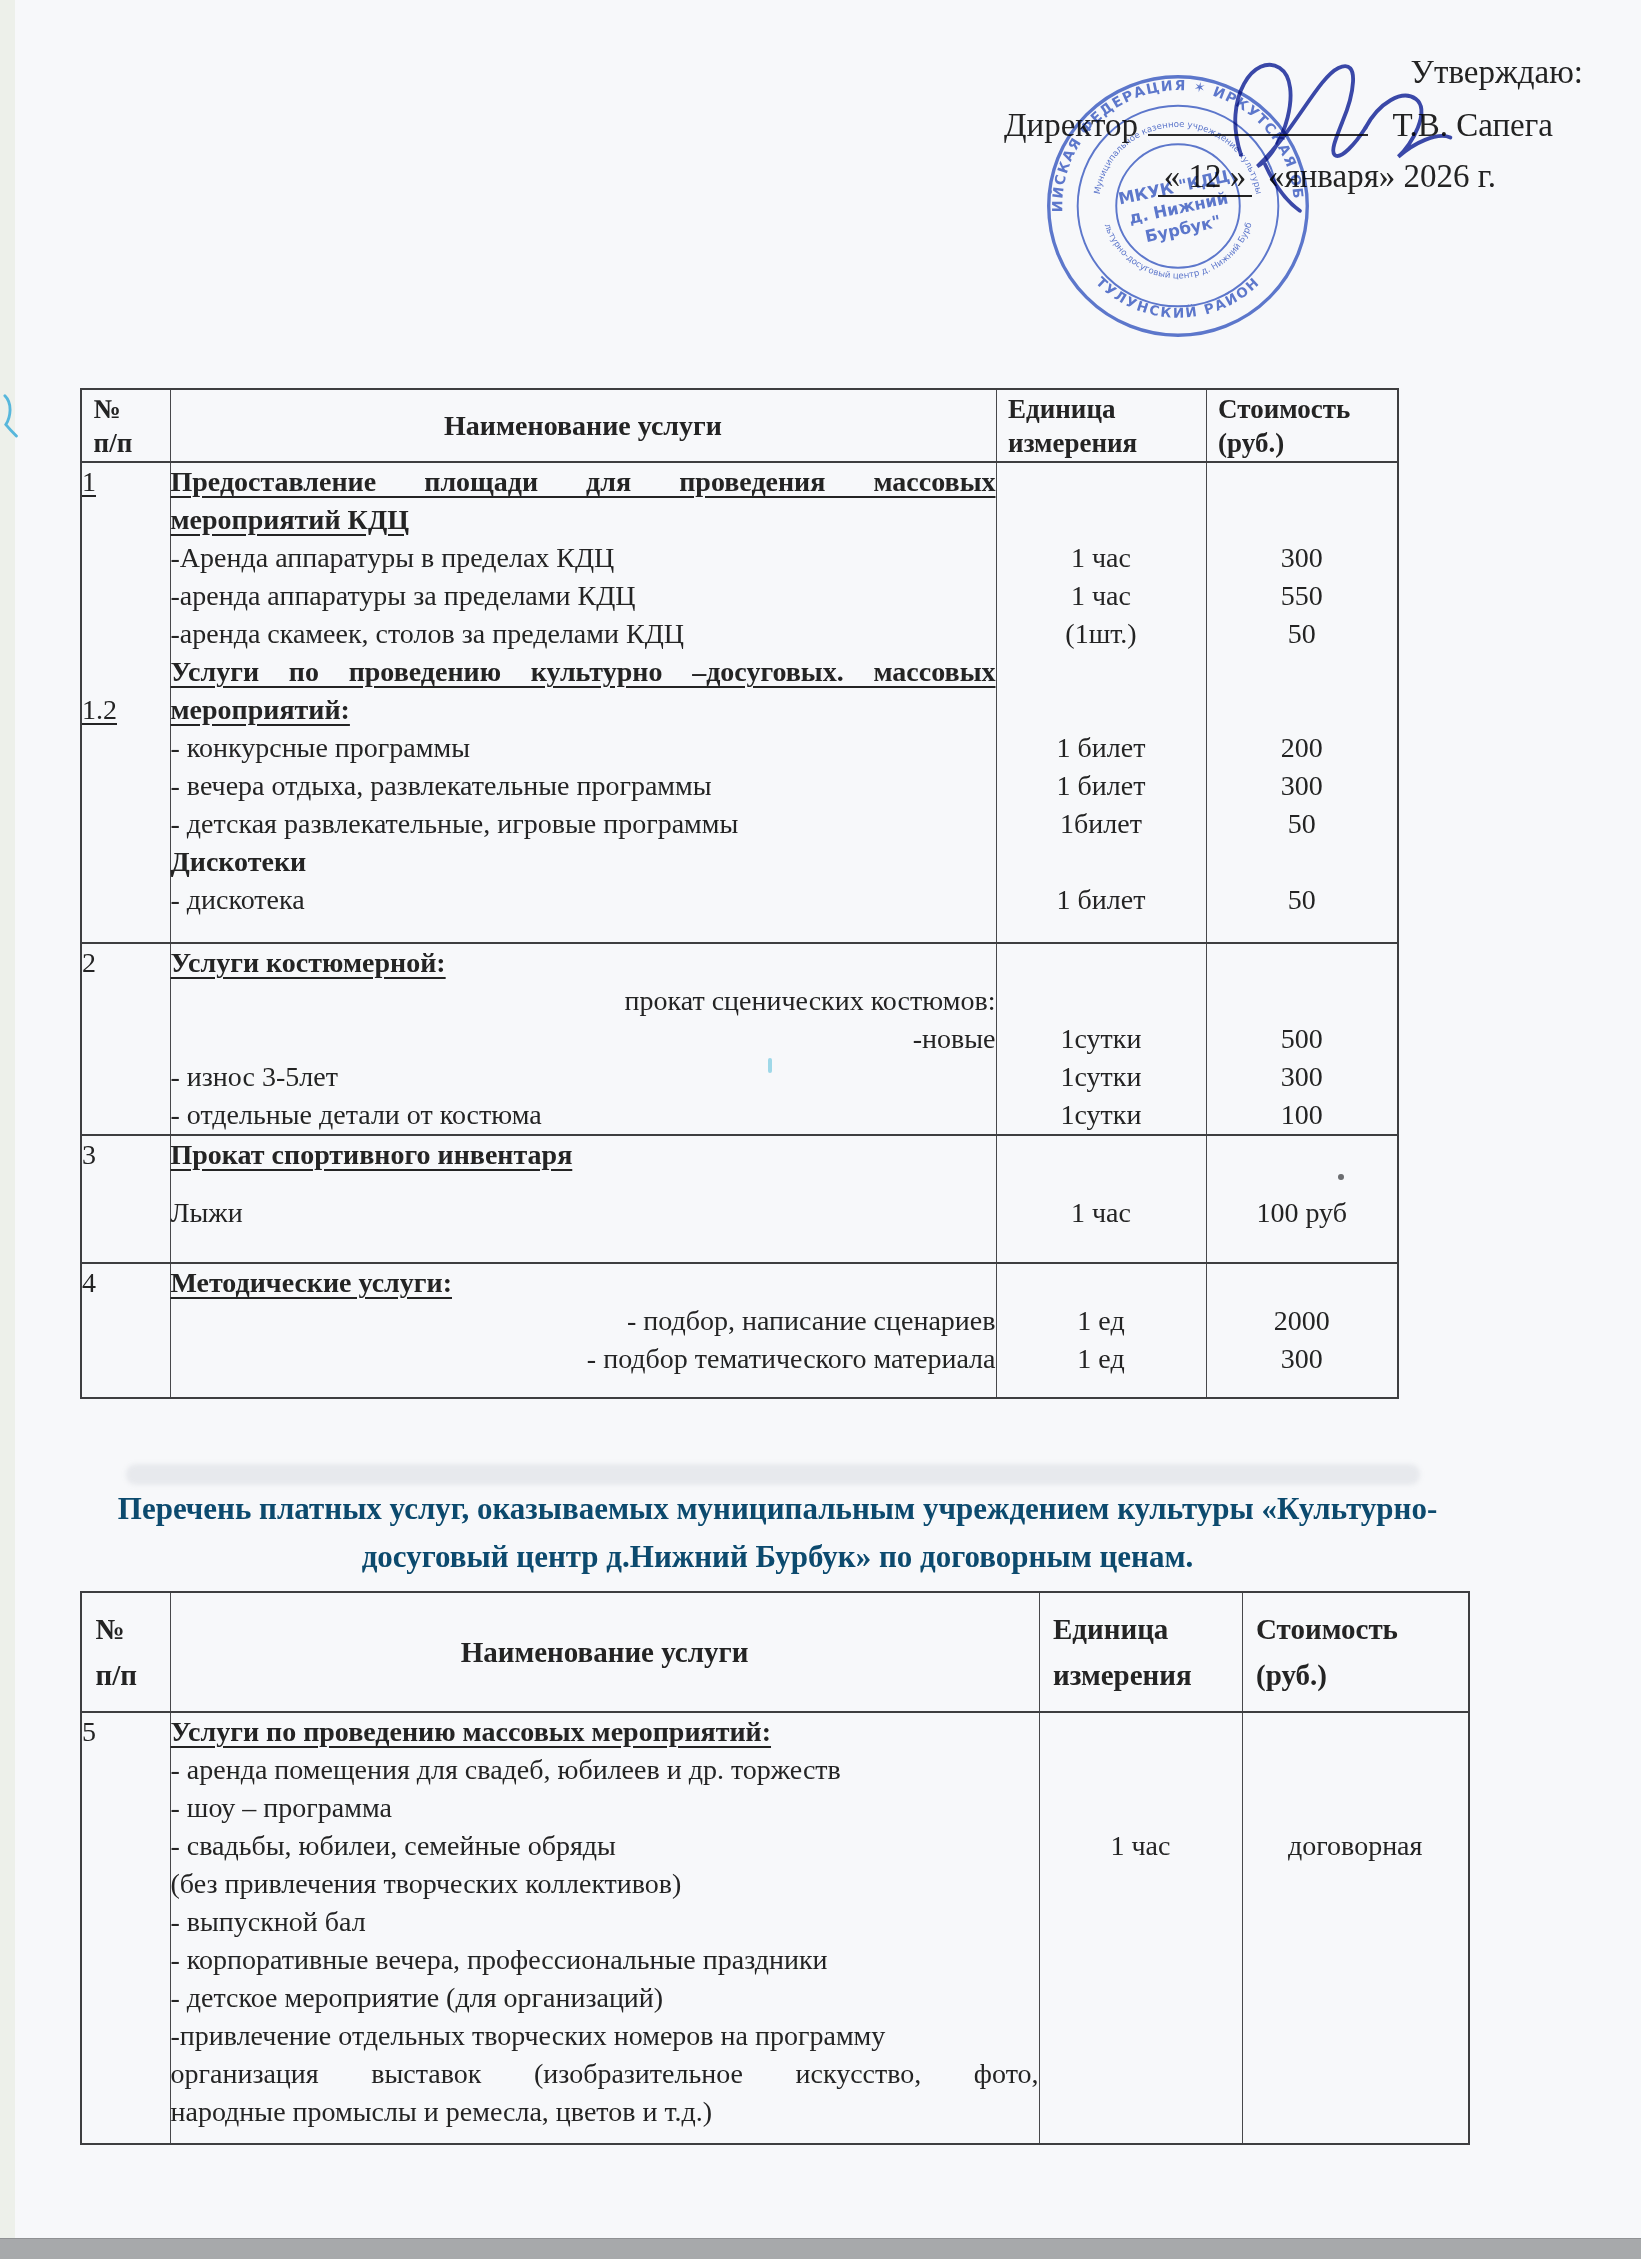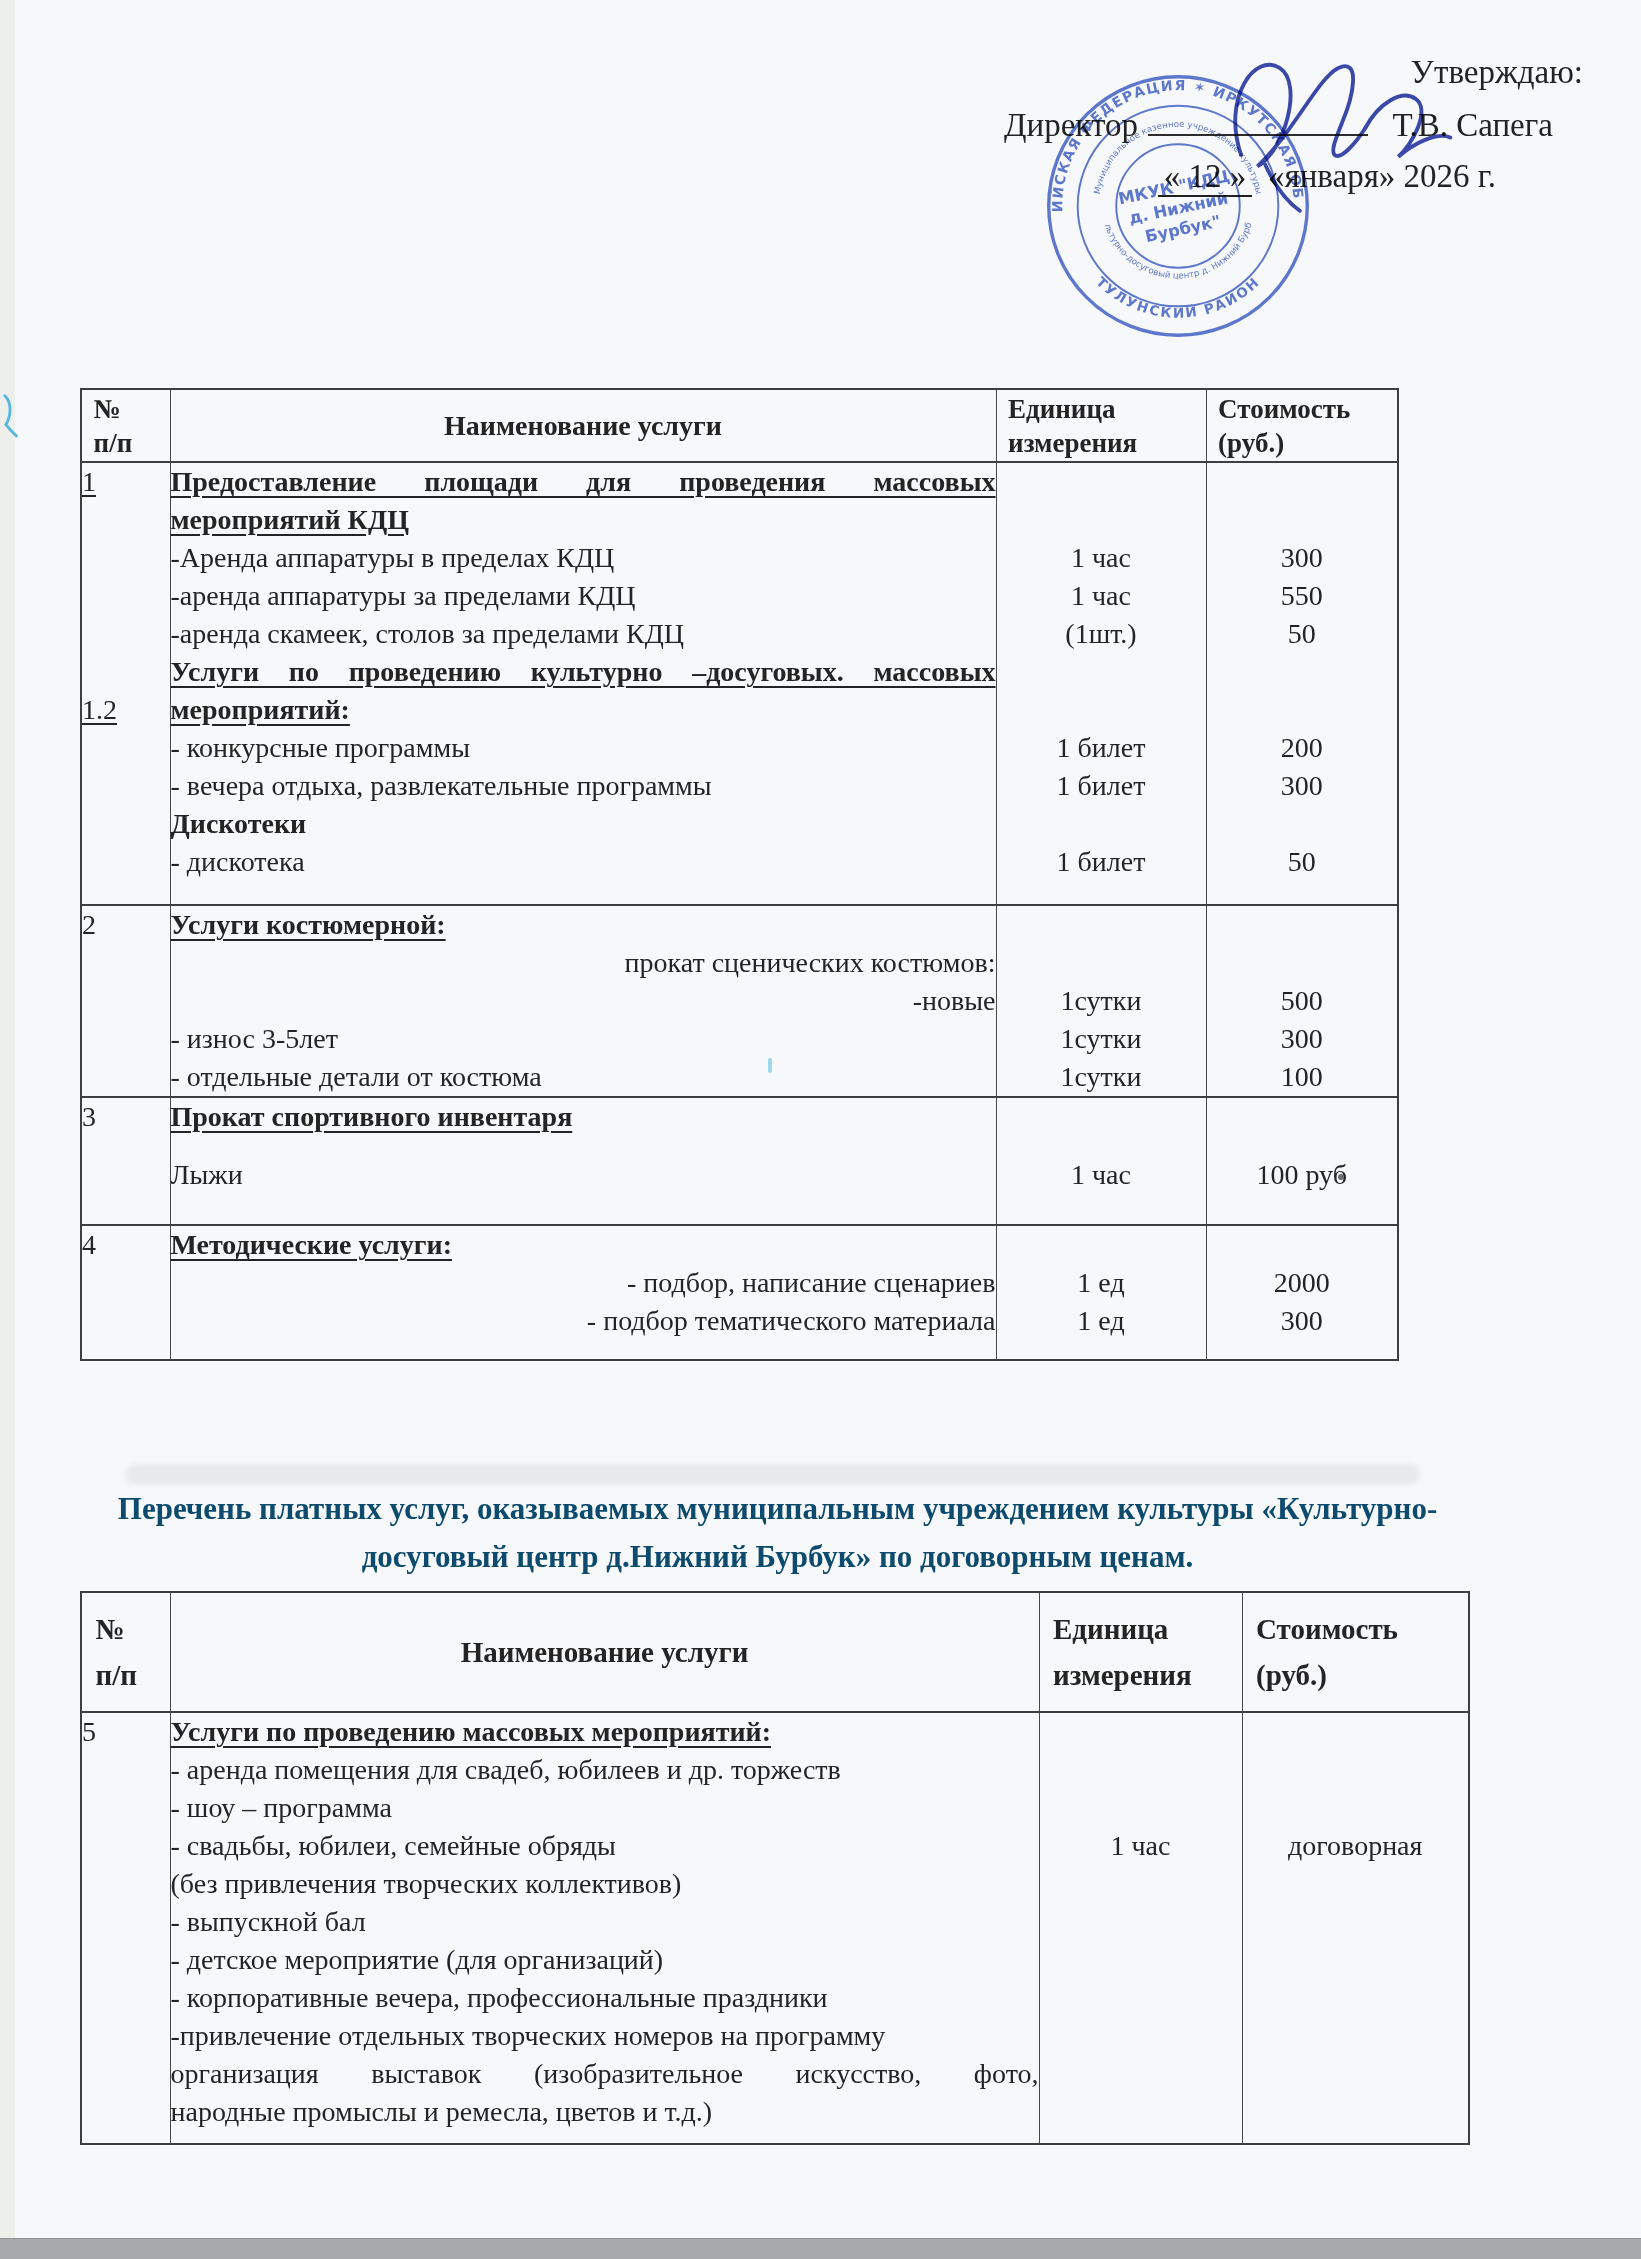--- a/index.html
+++ b/index.html
@@ -205,20 +205,26 @@
         <td class="c"><span>200</span></td>
       </tr>
       <tr>
         <td class="n"></td>
         <td class="s"><span>- вечера отдыха, развлекательные программы</span></td>
         <td class="u"><span>1 билет</span></td>
         <td class="c"><span>300</span></td>
       </tr>
       <tr>
         <td class="n"></td>
+        <td class="s"><span>- детская развлекательные, игровые программы</span></td>
+        <td class="u"><span>1билет</span></td>
+        <td class="c"><span>50</span></td>
+      </tr>
+      <tr>
+        <td class="n"></td>
         <td class="s ind"><span class="bold">Дискотеки</span></td>
         <td class="u"></td>
           <td class="c"></td>
       </tr>
       <tr>
         <td class="n"></td>
         <td class="s"><span>- дискотека</span></td>
         <td class="u"><span>1 билет</span></td>
         <td class="c"><span>50</span></td>
       </tr>
@@ -372,27 +378,27 @@
           <td class="c"></td>
       </tr>
       <tr>
         <td class="n"></td>
         <td class="s"><span>- выпускной бал</span></td>
         <td class="u"></td>
           <td class="c"></td>
       </tr>
       <tr>
         <td class="n"></td>
+        <td class="s"><span>- корпоративные вечера, профессиональные праздники</span></td>
+        <td class="u"></td>
+          <td class="c"></td>
+      </tr>
+      <tr>
+        <td class="n"></td>
         <td class="s"><span>- детское мероприятие (для организаций)</span></td>
-        <td class="u"></td>
-          <td class="c"></td>
-      </tr>
-      <tr>
-        <td class="n"></td>
-        <td class="s"><span>- корпоративные вечера, профессиональные праздники</span></td>
         <td class="u"></td>
           <td class="c"></td>
       </tr>
       <tr>
         <td class="n"></td>
         <td class="s"><span>-привлечение отдельных творческих номеров на программу</span></td>
         <td class="u"></td>
           <td class="c"></td>
       </tr>
       <tr>

